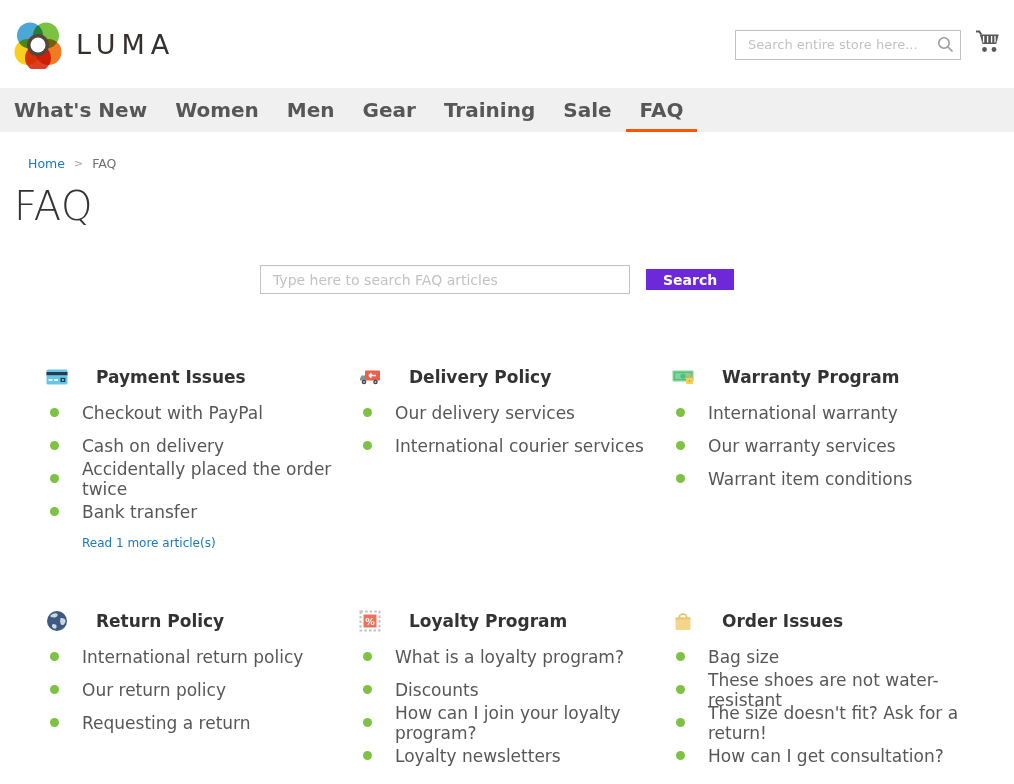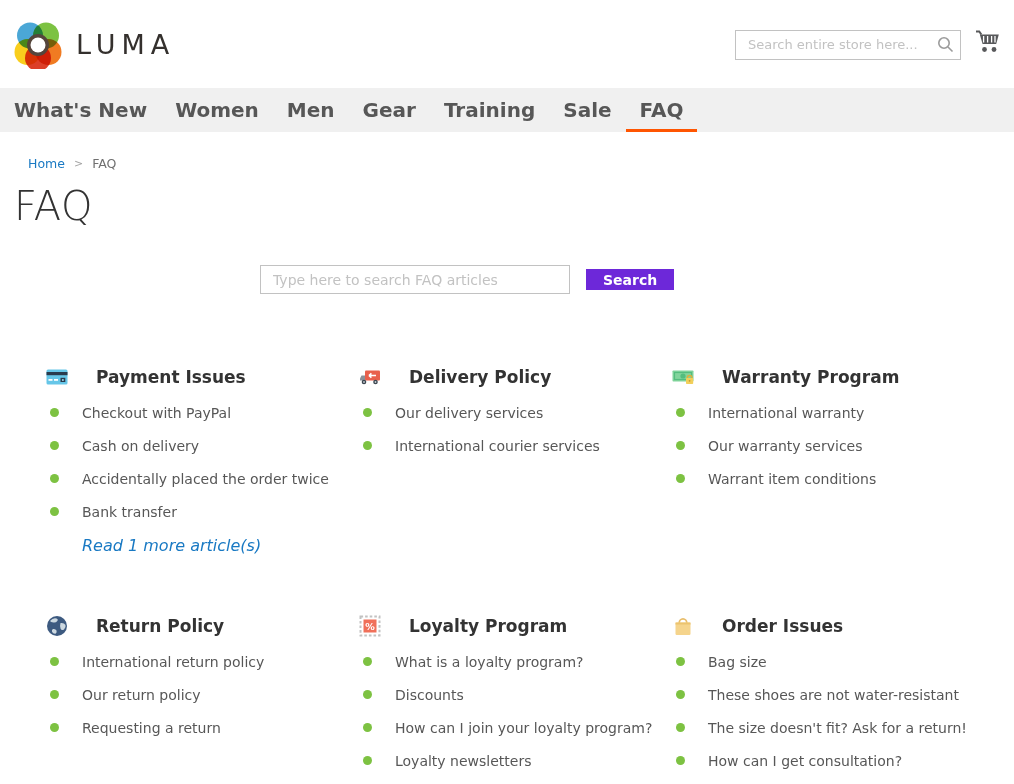--- a/index.html
+++ b/index.html
@@ -32,37 +32,37 @@
   .nav-item.active { border-bottom-color: #ff5501; }
   
   .breadcrumb { padding: 24px 14px 0 28px; font-size: 12.5px; display: flex; align-items: center; gap: 9px; }
   .breadcrumb a { color: #1979c3; text-decoration: none; }
   .breadcrumb .sep { color: #a3a3a3; font-size: 11px; }
   .breadcrumb .current { color: #707070; }
   .page-title { margin: 12px 14px 0 14px; font-size: 40px; font-weight: 300; color: #333; letter-spacing: 0.5px; }
   
   .faq-search { display: flex; align-items: center; margin: 36px 0 0 260px; }
   .faq-search input {
-    width: 310px; height: 29px; border: 1px solid #c2c2c2; padding: 0 12px;
+    width: 370px; height: 29px; border: 1px solid #c2c2c2; padding: 0 12px;
     font-size: 14px; color: #575757; font-family: inherit; outline: none;
   }
   .faq-search input::placeholder { color: #c2c2c2; }
   .faq-search button {
     height: 21px; margin-left: 16px; padding: 0 17px; background: #6d28d9; color: #fff;
     border: none; font-weight: bold; font-size: 14px; font-family: inherit; cursor: pointer;
   }
   
   .sections { display: grid; grid-template-columns: repeat(3, 313px); row-gap: 60px; margin: 72px 0 30px 46px; }
   .section-header { display: flex; align-items: center; gap: 28px; }
   .section-title { font-size: 17px; font-weight: bold; color: #333; }
   .faq-list { list-style: none; margin-top: 8px; }
   .faq-item { display: flex; align-items: center; height: 33px; cursor: pointer; }
   .bullet { width: 9px; height: 9px; border-radius: 50%; background: #7dc242; margin: 0 23px 0 4px; flex: 0 0 9px; }
-  .faq-item-text { font-size: 14px; color: #575757; }
-  .read-more { display: inline-block; margin: 8px 0 0 36px; font-size: 16px; font-style: italic; color: #1979c3; text-decoration: none; cursor: pointer; }
+  .faq-item-text { font-size: 17px; color: #575757; }
+  .read-more { display: inline-block; margin: 8px 0 0 36px; font-size: 12px; color: #1979c3; text-decoration: none; cursor: pointer; }
   .sec-icon { width: 22px; height: 22px; flex: 0 0 22px; }
 </style>
 </head>
 <body>
 
 <div class="header">
   <div class="logo">
     <svg class="logo-mark" width="48" height="48" viewBox="0 0 48 48">
       <g>
         <circle cx="13.5" cy="31" r="13" fill="#f9ce1d" style="mix-blend-mode:multiply"></circle>

